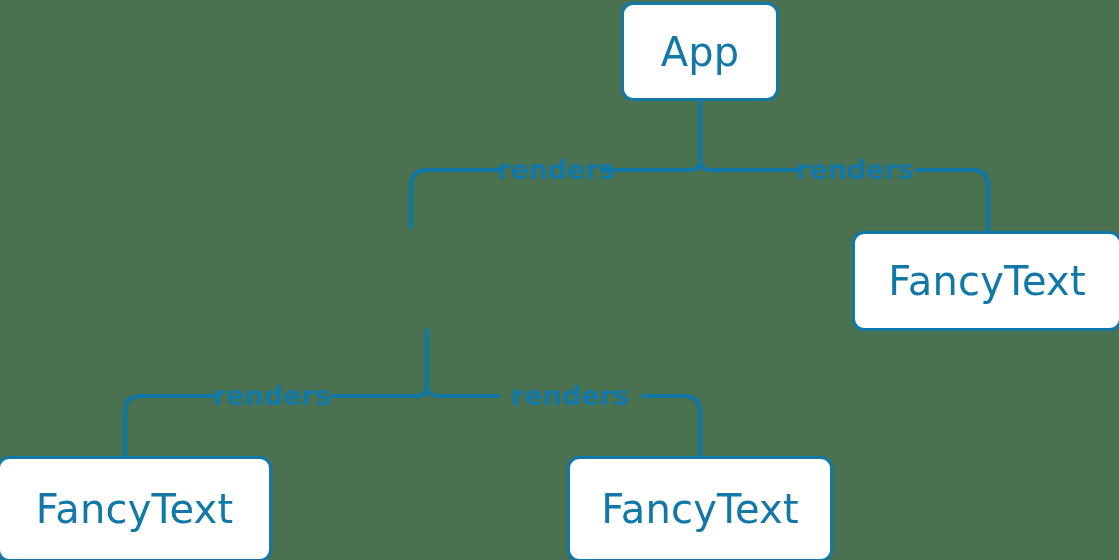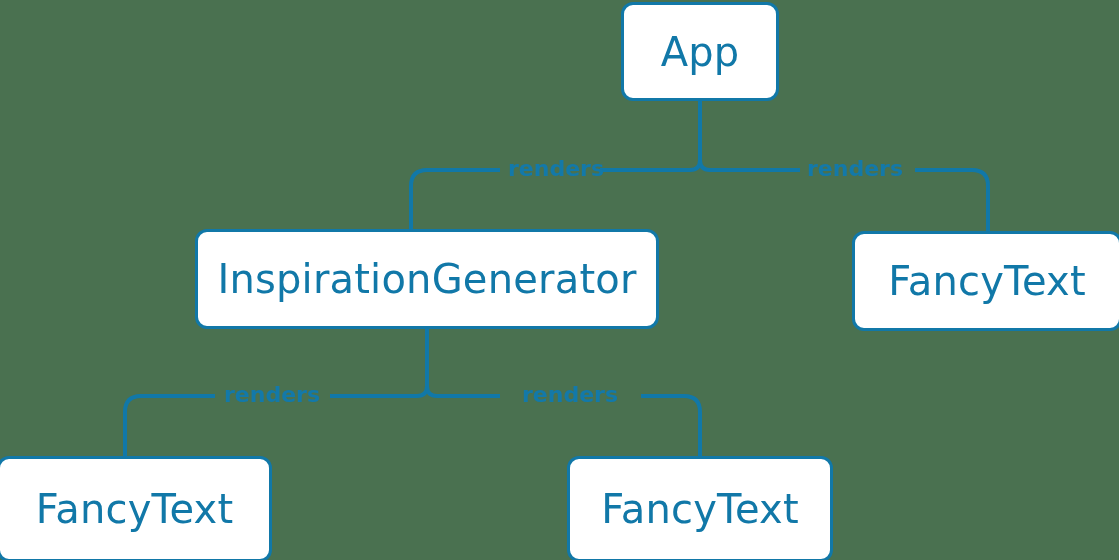--- a/index.html
+++ b/index.html
@@ -41,21 +41,21 @@
     letter-spacing: 0.2px;
     line-height: 1;
     white-space: nowrap;
   }
   .node-label {
     pointer-events: none;
   }
   .edge-label {
     position: absolute;
     color: #1379a9;
-    font-size: 22px;
+    font-size: 27px;
     font-weight: 600;
     line-height: 1;
     white-space: nowrap;
     transform: translate(-50%, -50%);
   }
   
   #node-app          { left: 621px;  top: 2px;   width: 158px; height: 99px; }
   #node-inspiration  { left: 195px;  top: 229px; width: 464px; height: 100px; }
   #node-fancytext-r  { left: 852px;  top: 231px; width: 270px; height: 100px; }
   #node-fancytext-bl { left: -3px;   top: 456px; width: 275px; height: 106px; }
@@ -85,23 +85,20 @@
       <path d="M215 396 H141 Q125 396 125 412 V456"></path>
 
       <path d="M641 396 H684 Q700 396 700 412 V456"></path>
     </g>
   </svg>
 
   <div class="node" id="node-app">
     <span class="node-label">App</span>
   </div>
 
-  <div class="node" id="node-inspiration">
-    <span class="node-label">InspirationGenerator</span>
-  </div>
 
   <div class="node" id="node-fancytext-r">
     <span class="node-label">FancyText</span>
   </div>
 
   <div class="node" id="node-fancytext-bl">
     <span class="node-label">FancyText</span>
   </div>
 
   <div class="node" id="node-copyright">

